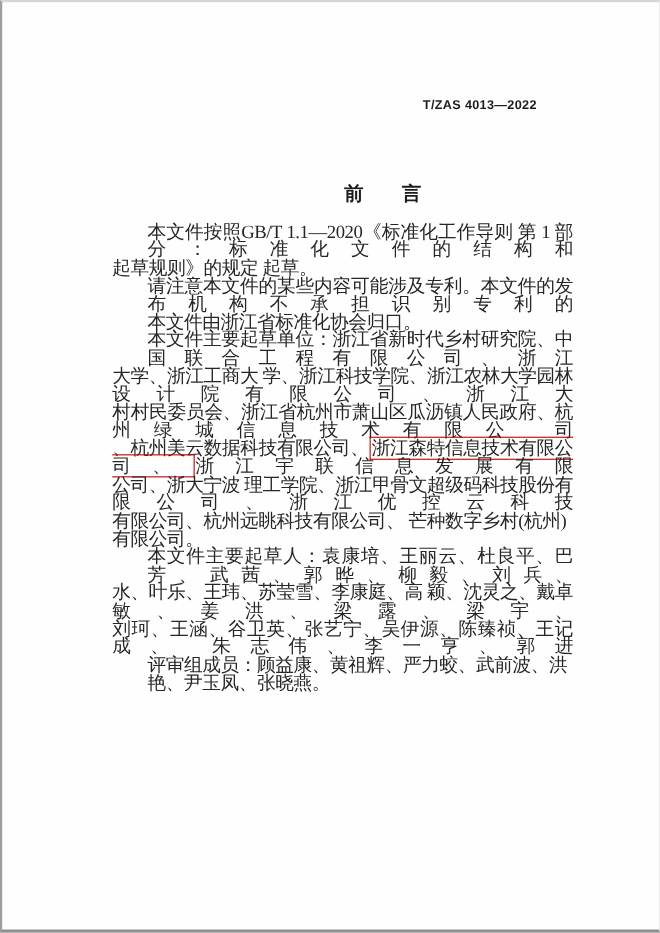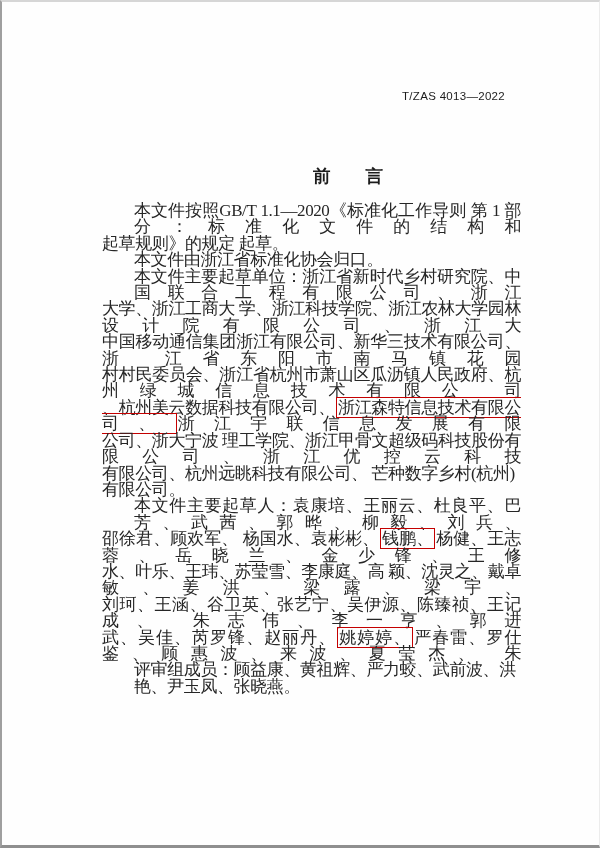--- a/index.html
+++ b/index.html
@@ -16,23 +16,23 @@
     background: #fefefe;
     border-left: 2px solid #9f9f9f;
     border-bottom: 3px solid #8f8f8f;
     border-top: 2px solid #d6d6d6;
     border-right: 1px solid #ececec;
     overflow: hidden;
   }
   .doc-header {
     position: absolute;
     top: 88px;
-    right: 94px;
+    right: 111px;
     font-family: "Liberation Sans", "DejaVu Sans", sans-serif;
-    font-weight: normal;
+    font-weight: bold;
     font-size: 11.5px;
     letter-spacing: 0.3px;
     color: #1c1c1c;
     white-space: nowrap;
   }
   .doc-title {
     position: absolute;
     top: 162px;
     left: 311px;
     font-size: 17.5px;
@@ -73,28 +73,26 @@
 <body>
 
 <div class="page">
   <div class="doc-header">T/ZAS 4013—2022</div>
 
   <div class="doc-title">前　　言</div>
 
   <div class="doc-body">
       <div class="line indent full"><span>本文件按照GB/T 1.1—2020《标准化工作导则 第 1 部分：标准化文件的结构和</span></div>
       <div class="line"><span>起草规则》的规定 起草。</span></div>
+      <div class="line indent full"><span>请注意本文件的某些内容可能涉及专利。本文件的发布机构不承担识别专利的</span></div>
       <div class="line indent"><span>本文件由浙江省标准化协会归口。</span></div>
       <div class="line indent full"><span>本文件主要起草单位：浙江省新时代乡村研究院、中国联合工程有限公司、浙江</span></div>
       <div class="line full"><span>大学、浙江工商大 学、浙江科技学院、浙江农林大学园林设计院有限公司、浙江大</span></div>
-      <div class="line full"><span>中国移动通信集团浙江有限公司、新华三技术有限公司、浙 江省东阳市南马镇花园</span></div>
       <div class="line full"><span>村村民委员会、浙江省杭州市萧山区瓜沥镇人民政府、杭州绿城信息技术有限公 司</span></div>
       <div class="line full"><span>、杭州美云数据科技有限公司、</span><span class="hl-box" style="border-color: rgb(196, 0, 0);">浙江森特信息技术有限公司、</span><span>浙江宇联信息发展有限</span></div>
       <div class="line full"><span>公司、浙大宁波 理工学院、浙江甲骨文超级码科技股份有限公司、浙江优控云科技</span></div>
       <div class="line"><span>有限公司、杭州远眺科技有限公司、 芒种数字乡村(杭州) 有限公司。</span></div>
       <div class="line indent full"><span>本文件主要起草人：袁康培、王丽云、杜良平、巴芳、武茜、郭晔、柳毅、刘兵、</span></div>
-      <div class="line full"><span>邵徐君、顾欢军、 杨国水、袁彬彬、</span><span class="hl-box" style="border-color: rgb(196, 0, 0);">钱鹏、</span><span>杨健、王志蓉、岳晓兰、金少锋、王修</span></div>
       <div class="line full"><span>水、叶乐、王玮、苏莹雪、李康庭、高 颖、沈灵之、戴卓敏、姜洪、梁露、梁宇、</span></div>
       <div class="line full"><span>刘珂、王涵、谷卫英、张艺宁、吴伊源、陈臻祯、王记成、 朱志伟、李一亨、郭进</span></div>
-      <div class="line full"><span>武、吴佳、芮罗锋、赵丽丹、</span><span class="hl-box" style="border-color: rgb(196, 0, 0);">姚婷婷、</span><span>严春雷、罗仕鉴、顾惠波、来波、夏莹杰、 朱</span></div>
       <div class="line indent"><span>评审组成员：顾益康、黄祖辉、严力蛟、武前波、洪艳、尹玉凤、张晓燕。</span></div>
     </div>
 </div>
 
 </body></html>

